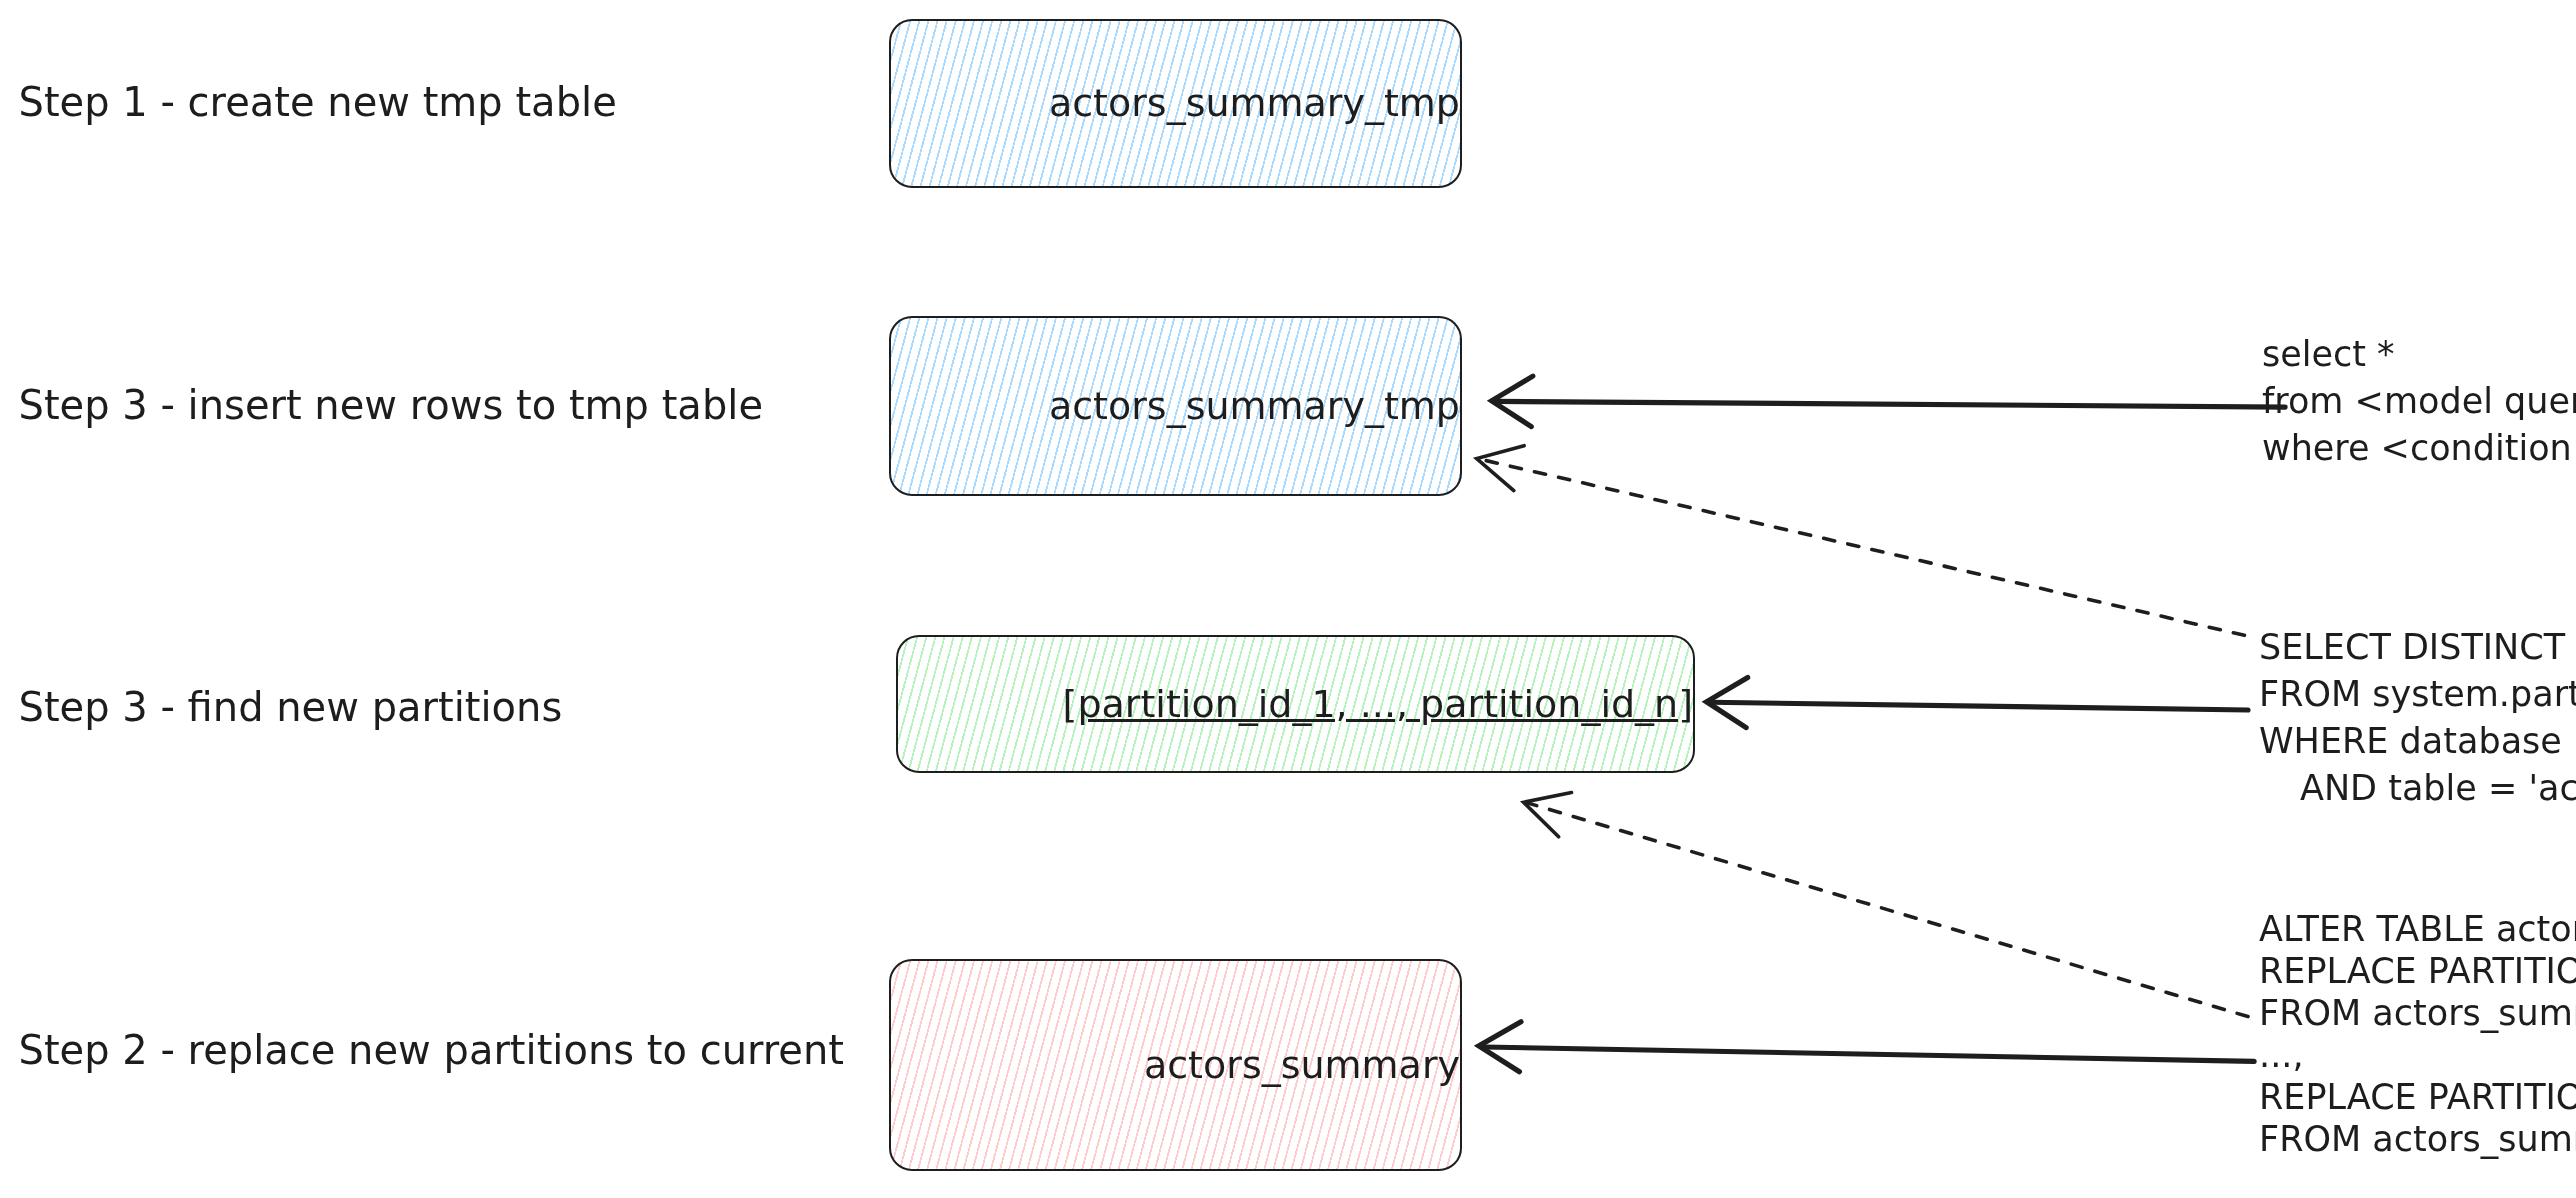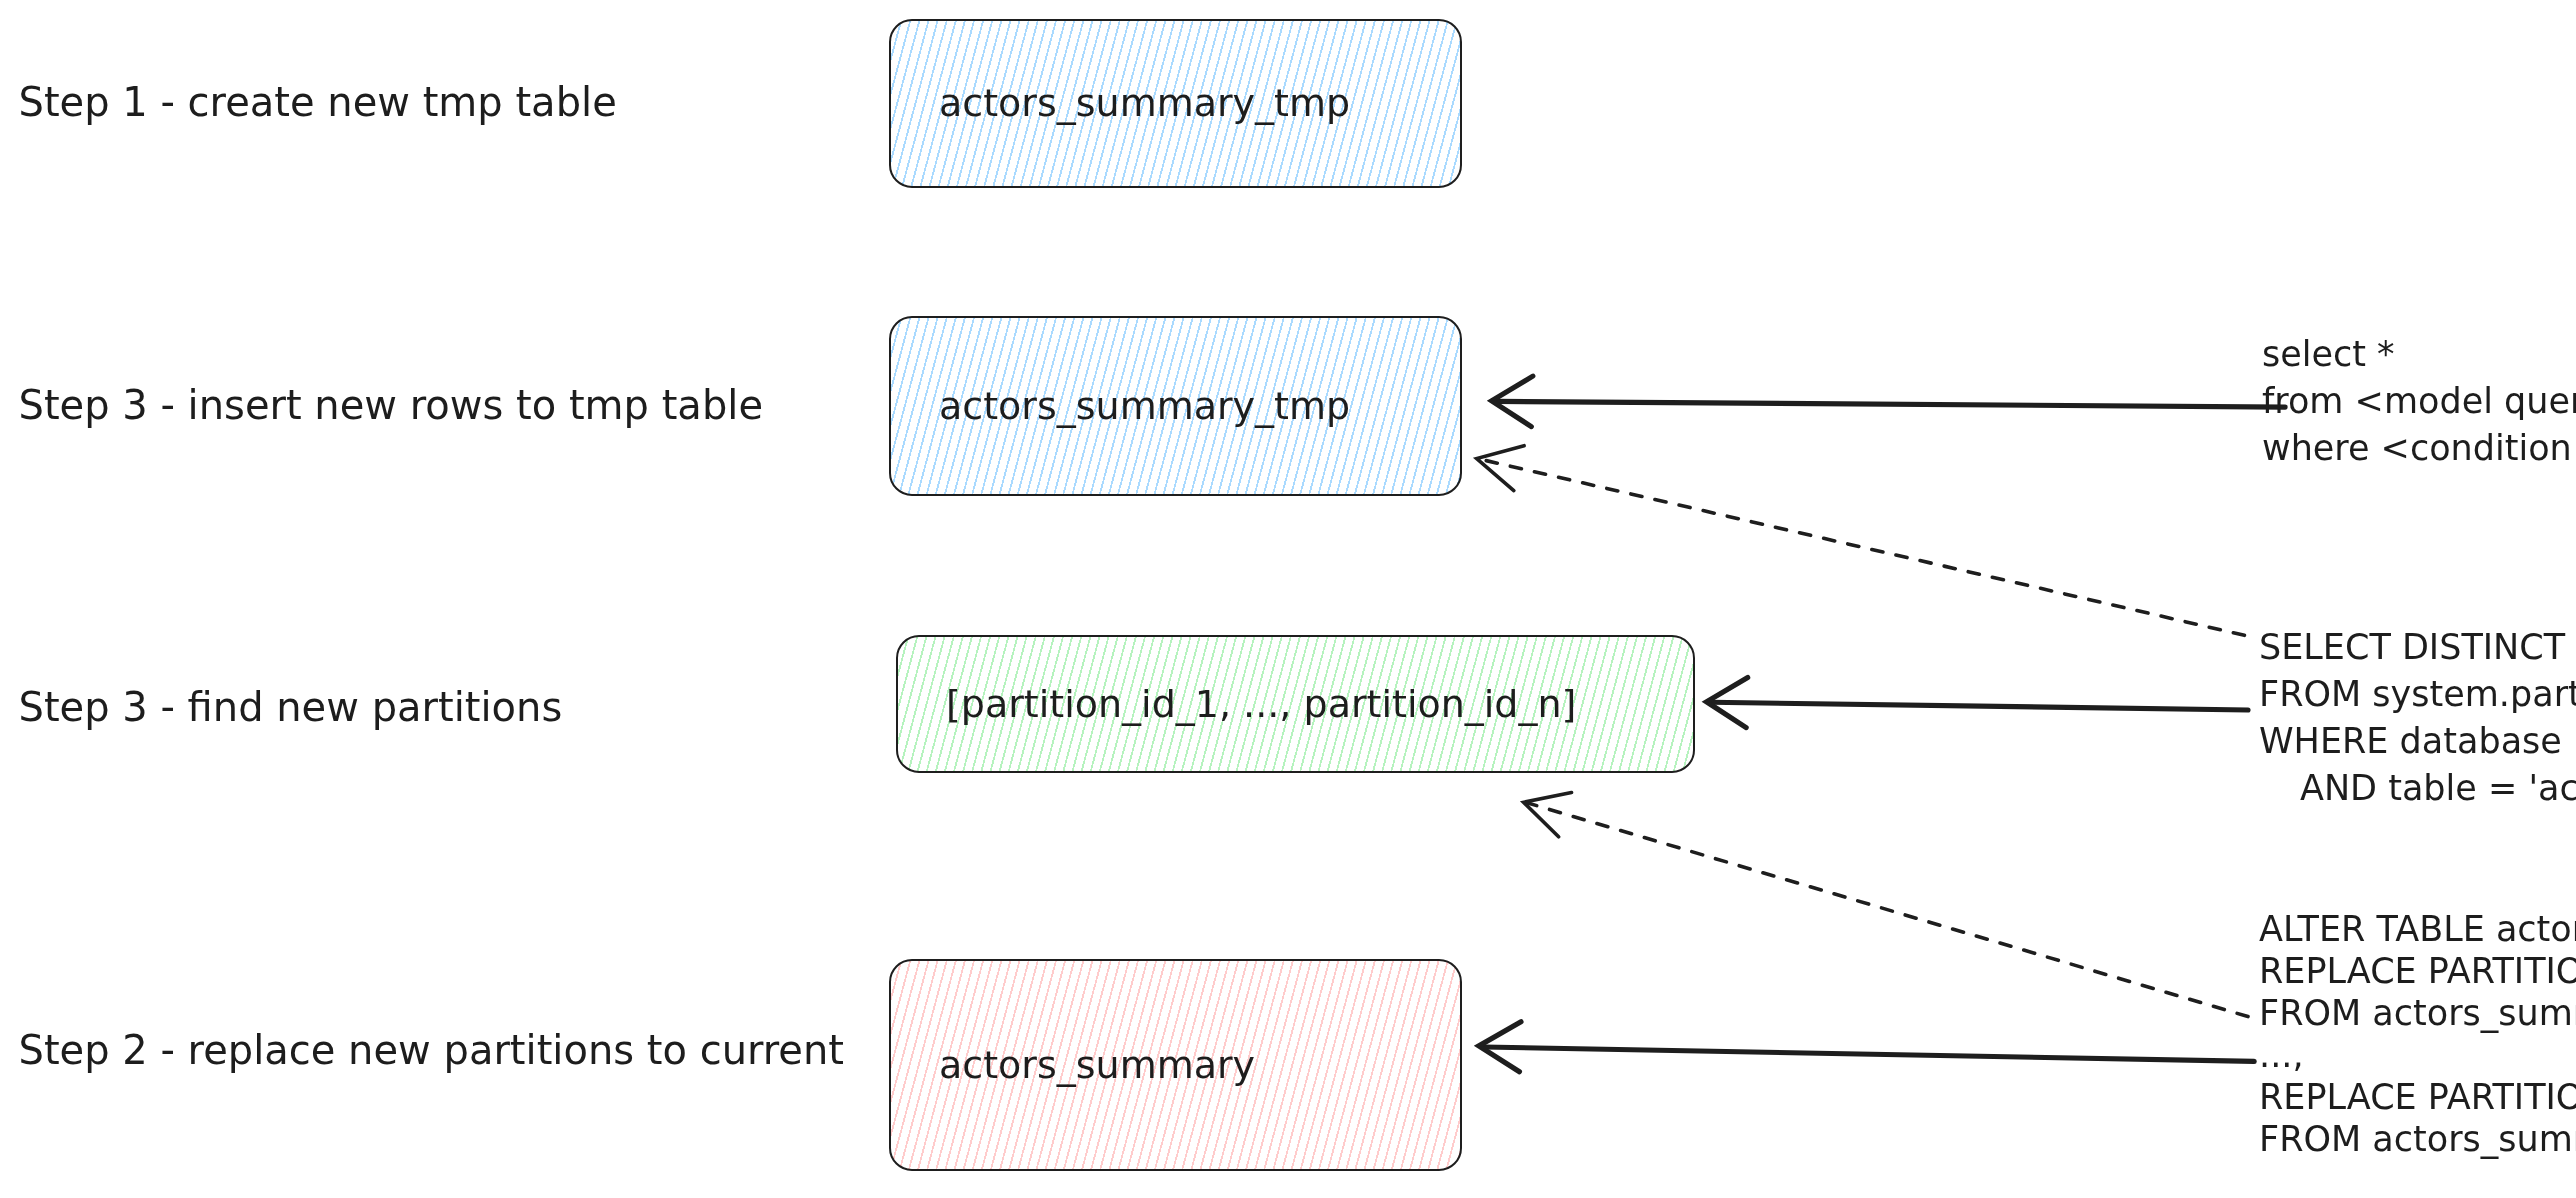--- a/index.html
+++ b/index.html
@@ -13,23 +13,22 @@
   }
   .step-label{
     position:absolute;left:18.5px;
     font-size:40px;line-height:41px;white-space:nowrap;
     color:#1d1d1d;
   }
   .node-box{
     position:absolute;
     border:2.6px solid #1e1e1e;
     border-radius:23px;
-    display:flex;align-items:center;justify-content:flex-start;
+    display:flex;align-items:center;justify-content:flex-end;
     box-sizing:border-box;
-    padding-left:48px;
   }
   .node-box .node-text{
     font-size:38px;white-space:nowrap;color:#1d1d1d;
   }
   .hatch-blue{
     background:repeating-linear-gradient(105deg,rgba(165,216,255,.95) 0 1.8px,rgba(255,255,255,0) 1.8px 8.8px);
   }
   .hatch-green{
     background:repeating-linear-gradient(105deg,rgba(178,242,187,.95) 0 1.8px,rgba(255,255,255,0) 1.8px 8.8px);
   }
@@ -91,21 +90,21 @@
   <div class="step-label" style="top:1030px;">Step 2 - replace new partitions to current</div>
 
   <div class="node-box hatch-blue" style="left:889px;top:18.5px;width:573px;height:169px;">
     <span class="node-text">actors_summary_tmp</span>
   </div>
 
   <div class="node-box hatch-blue" style="left:889px;top:316px;width:573px;height:180px;">
     <span class="node-text">actors_summary_tmp</span>
   </div>
 
-  <div class="node-box hatch-green" style="left:896px;top:635px;width:799px;height:138px;">
+  <div class="node-box hatch-green" style="left:896px;top:635px;width:799px;height:138px;text-decoration:underline;">
     <span class="node-text">[partition_id_1, ..., partition_id_n]</span>
   </div>
 
   <div class="node-box hatch-red" style="left:889px;top:959px;width:573px;height:212px;">
     <span class="node-text">actors_summary</span>
   </div>
 
   <div class="sql-block" style="left:2262px;top:331px;">
     <div class="sql-line">select *</div>
     <div class="sql-line">from &lt;model query&gt;</div>

